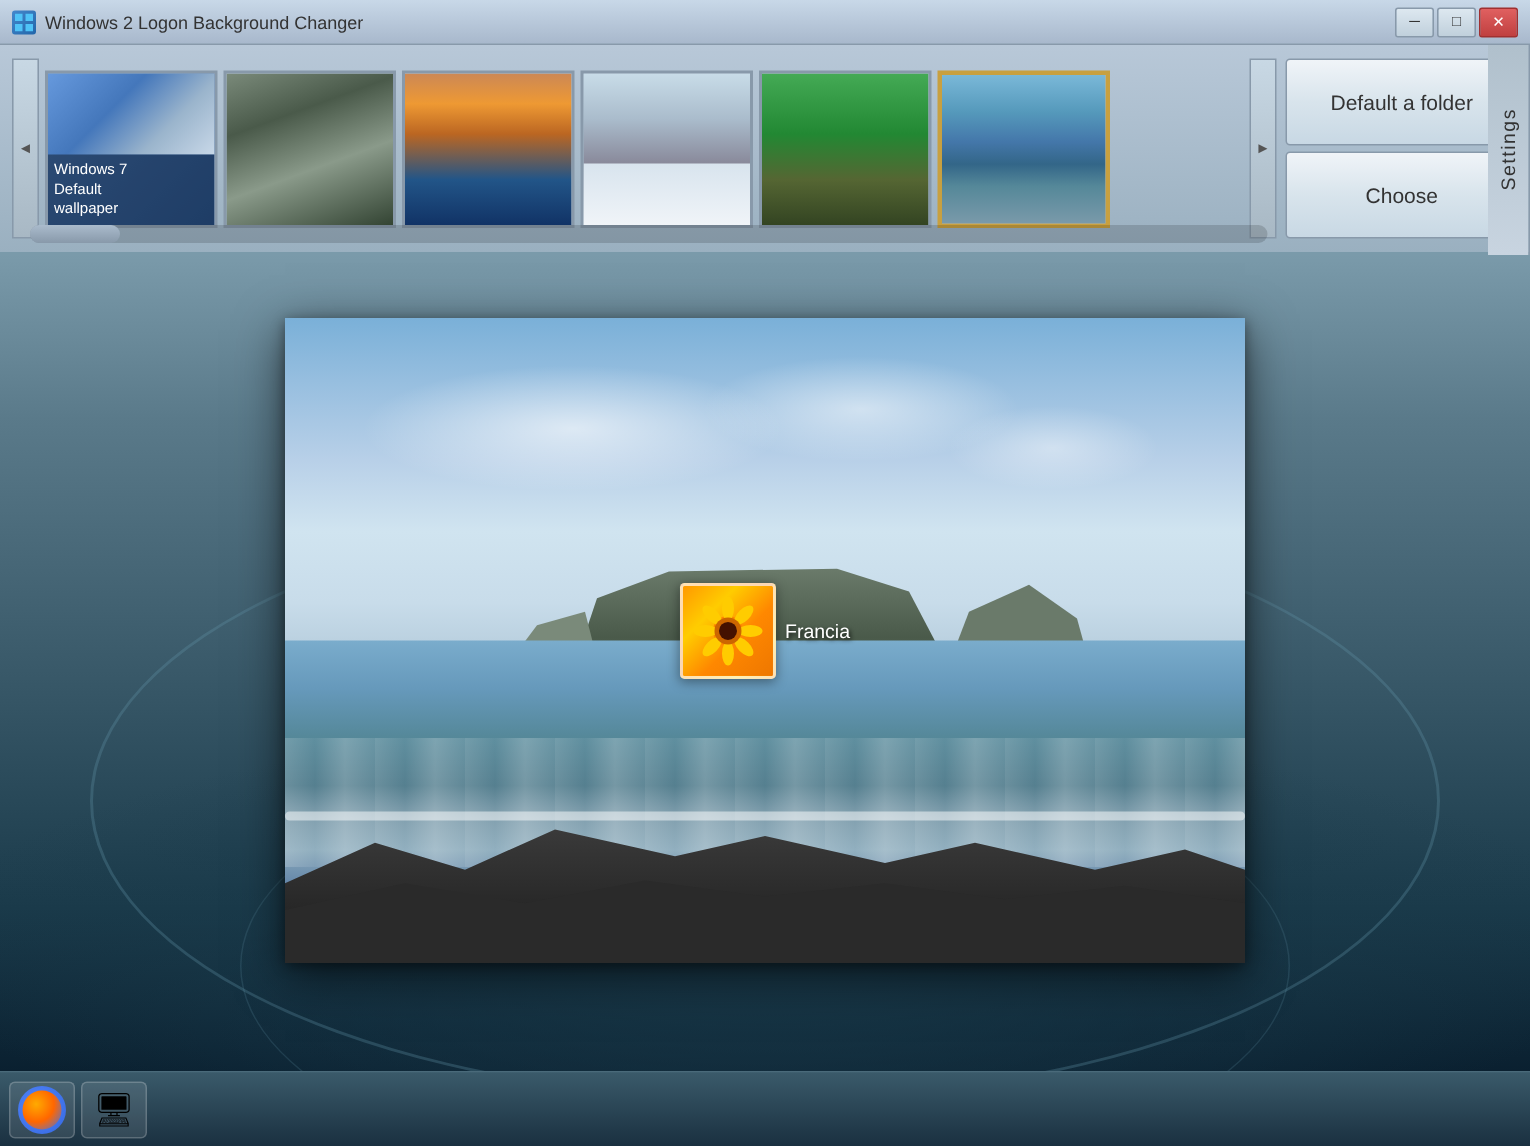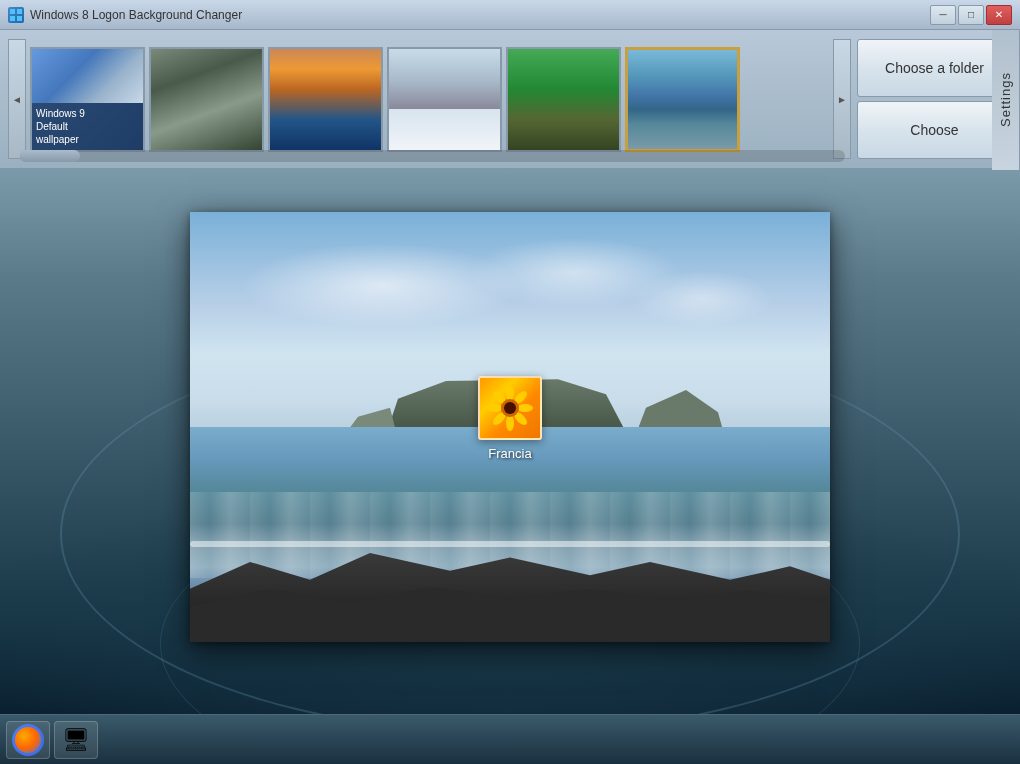--- a/index.html
+++ b/index.html
@@ -390,21 +390,21 @@
       height: 100%;
     }
 
     
     .user-icon {
       position: absolute;
       top: 50%;
       left: 50%;
       transform: translate(-50%, -60%);
       display: flex;
-      flex-direction: column;
+      flex-direction: row;
       align-items: center;
       gap: 6px;
       z-index: 20;
     }
 
     .user-icon-img {
       width: 64px;
       height: 64px;
       border: 2px solid rgba(255,255,255,0.7);
       border-radius: 3px;
@@ -483,21 +483,21 @@
 
   <div class="title-bar">
     <div class="title-bar-icon">
       <svg width="12" height="12" viewBox="0 0 12 12">
         <rect x="0" y="0" width="5" height="5" fill="#4fc3f7"></rect>
         <rect x="7" y="0" width="5" height="5" fill="#4fc3f7"></rect>
         <rect x="0" y="7" width="5" height="5" fill="#4fc3f7"></rect>
         <rect x="7" y="7" width="5" height="5" fill="#4fc3f7"></rect>
       </svg>
     </div>
-    <span class="title-bar-text">Windows 8 Logon Background Changer</span>
+    <span class="title-bar-text">Windows 2 Logon Background Changer</span>
     <div class="title-bar-buttons">
       <button class="tb-btn">─</button>
       <button class="tb-btn">□</button>
       <button class="tb-btn close">✕</button>
     </div>
   </div>
 
   <div class="toolbar">
 
     <div class="scroll-left">
@@ -505,21 +505,21 @@
     </div>
 
     <div class="thumbnail-scroll-area">
       <div class="thumbnails-container">
 
         <div class="thumb-item default-wallpaper">
           <div class="thumb-default-bg">
             <div style="width:100%;height:100%;background:linear-gradient(135deg,#6699dd 0%,#4477bb 40%,#9ab4cc 70%,#c8d8e8 100%)"></div>
           </div>
           <div class="thumb-default-text">
-            <span style="white-space:pre-line;">Windows 9
+            <span style="white-space:pre-line;">Windows 7
 Default
 wallpaper</span>
           </div>
         </div>
 
         <div class="thumb-item thumb-elephant">
           <div style="width:100%;height:100%;background:linear-gradient(160deg,#7a8a7a 0%,#4a5a4a 30%,#8a9a8a 60%,#334433 100%)"></div>
         </div>
 
         <div class="thumb-item thumb-sunset">
@@ -541,21 +541,21 @@
         </div>
 
       </div>
     </div>
 
     <div class="scroll-right">
       <span>►</span>
     </div>
 
     <div class="right-buttons">
-      <button class="action-btn">Choose a folder</button>
+      <button class="action-btn">Default a folder</button>
       <button class="action-btn">Choose</button>
     </div>
 
     <div class="settings-tab">
       <span>Settings</span>
     </div>
 
     <div class="thumb-scrollbar">
       <div class="thumb-scrollbar-thumb"></div>
     </div>

